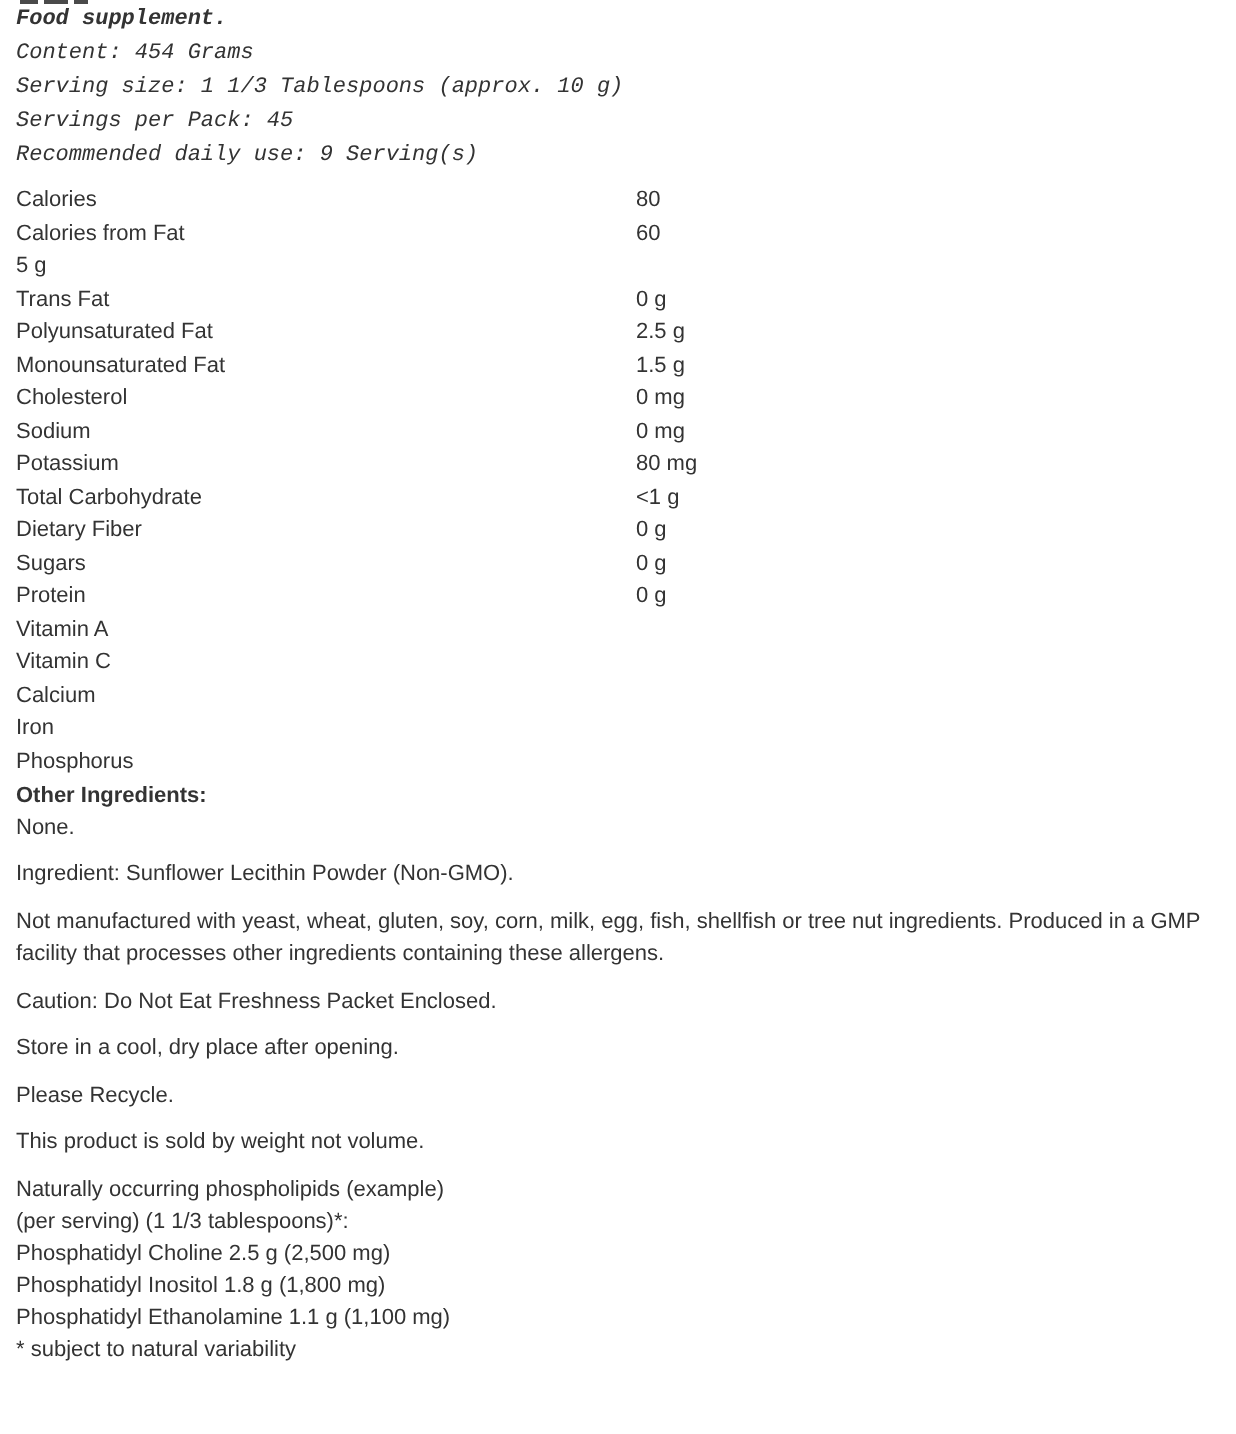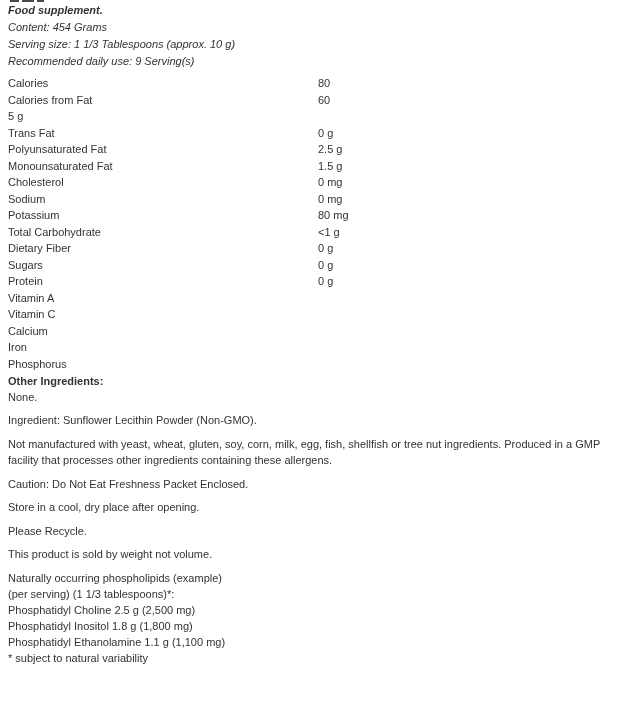--- a/index.html
+++ b/index.html
@@ -32,20 +32,21 @@
     background: #4a4a4a;
   }
   .top-clip span:nth-child(1) { width: 9px; }
   .top-clip span:nth-child(2) { width: 12px; }
   .top-clip span:nth-child(3) { width: 7px; }
 
   .header {
     font-style: italic;
     line-height: 17px;
     margin: 0 0 5px 0;
+    font-family: Liberation Mono, monospace;
   }
   .header .title {
     font-weight: bold;
   }
 
   .nutrition .row {
     display: flex;
     line-height: 16.5px;
   }
   .nutrition .row .label {
@@ -83,20 +84,21 @@
   <div class="top-clip">
     <span></span>
     <span></span>
     <span></span>
   </div>
 
   <div class="header">
     <div class="title">Food supplement.</div>
     <div>Content: 454 Grams</div>
     <div>Serving size: 1 1/3 Tablespoons (approx. 10 g)</div>
+    <div>Servings per Pack: 45</div>
     <div>Recommended daily use: 9 Serving(s)</div>
   </div>
 
   <div class="nutrition">
     <div class="row">
       <span class="label">Calories</span>
       <span class="value">80</span>
     </div>
     <div class="row">
       <span class="label">Calories from Fat</span>

